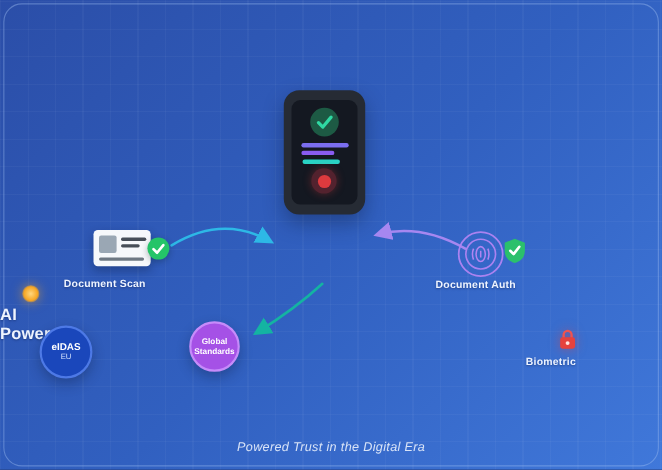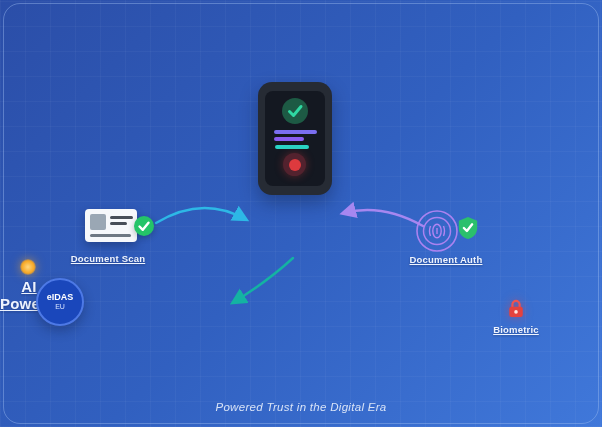--- a/index.html
+++ b/index.html
@@ -35,37 +35,37 @@
   
   .id-card{left:85px;top:209px;width:52px;height:33px;background:#f6f8fb;border-radius:4px;
     box-shadow:0 4px 9px rgba(10,20,50,.3);}
   .id-photo{position:absolute;left:5px;top:5px;width:16px;height:16px;background:#9aa7b4;border-radius:2px;}
   .id-line{position:absolute;background:#474e58;border-radius:1.5px;height:3px;}
   .id-l1{left:25px;top:7px;width:23px;}
   .id-l2{left:25px;top:13px;width:17px;}
   .id-l3{left:5px;top:25px;width:41px;background:#6e7883;}
   .check-badge{left:134px;top:216px;width:20px;height:20px;border-radius:50%;background:#24c468;
     box-shadow:0 2px 6px rgba(10,30,30,.3);}
-  .node-label{color:#eef4ff;font-size:9.5px;font-weight:600;text-align:center;letter-spacing:.2px;
-    text-shadow:0 1px 2px rgba(10,20,60,.4);text-decoration:underline;}
+  .node-label{color:#eef4ff;font-size:9.5px;font-weight:600;letter-spacing:.2px;
+    text-shadow:0 1px 2px rgba(10,20,60,.4);}
   .doc-label{left:58px;top:253px;width:100px;}
   .bio-label{left:396px;top:254px;width:100px;}
   
   .ai-dot{left:20px;top:259px;width:16px;height:16px;border-radius:50%;
     background:radial-gradient(circle,#ffd77e 0%,#f6a623 55%,rgba(246,166,35,.25) 75%,rgba(246,166,35,0) 100%);
     box-shadow:0 0 10px rgba(246,166,35,.55);}
   .ai-label{left:0px;top:278px;width:58px;font-size:15px;}
   .enc-lock{left:507px;top:298px;width:18px;height:21px;filter:drop-shadow(0 0 5px rgba(232,64,60,.5));}
   .enc-label{left:478px;top:324px;width:76px;}
   
   .circle{border-radius:50%;display:flex;flex-direction:column;align-items:center;justify-content:center;
     box-shadow:0 5px 12px rgba(10,20,50,.3);color:#fff;text-align:center;line-height:1.25;}
   .c-title{font-weight:bold;font-size:9px;}
   .c-sub{font-size:7px;color:#d7e4ff;}
-  .eidas{left:36px;top:278px;width:44px;height:44px;background:#1a47bb;border:2px solid #4d79e6;align-items:center;}
+  .eidas{left:36px;top:296px;width:44px;height:44px;background:#1a47bb;border:2px solid #4d79e6;align-items:center;}
   .aadhaar{left:103px;top:292px;width:44px;height:44px;background:#159b4e;border:2px solid #2fca74;}
   .global{left:172px;top:292px;width:42px;height:42px;background:#a551e6;border:2px solid #c68bfa;}
   .global .c-title,.global .c-sub{font-size:7.5px;font-weight:bold;color:#fff;}
   
   .caption{left:0;top:401px;width:602px;text-align:center;font-style:italic;
     font-size:11.5px;color:#d8e3f7;letter-spacing:.3px;}
   svg{display:block;}
 </style>
 </head>
 <body>
@@ -134,20 +134,24 @@
   </svg>
   <div class="abs node-label bio-label">Document Auth</div>
 
   <div class="abs ai-dot"></div>
   <div class="abs node-label ai-label">AI Powered</div>
 
   <div class="abs circle eidas">
     <div class="c-title">eIDAS</div>
     <div class="c-sub">EU</div>
   </div>
+  <div class="abs circle global">
+    <div class="c-title">Global</div>
+    <div class="c-sub">Standards</div>
+  </div>
 
   <svg class="abs enc-lock" viewBox="0 0 20 22">
     <path d="M6 10 V6.5 a4 4 0 0 1 8 0 V10" fill="none" stroke="#ef5350" stroke-width="2.4"></path>
     <rect x="2.5" y="9" width="15" height="11.5" rx="2.5" fill="#e5423e"></rect>
     <circle cx="10" cy="14.8" r="2" fill="#ffe3de"></circle>
   </svg>
   <div class="abs node-label enc-label">Biometric</div>
 
   <div class="abs caption">Powered Trust in the Digital Era</div>
 </div>

